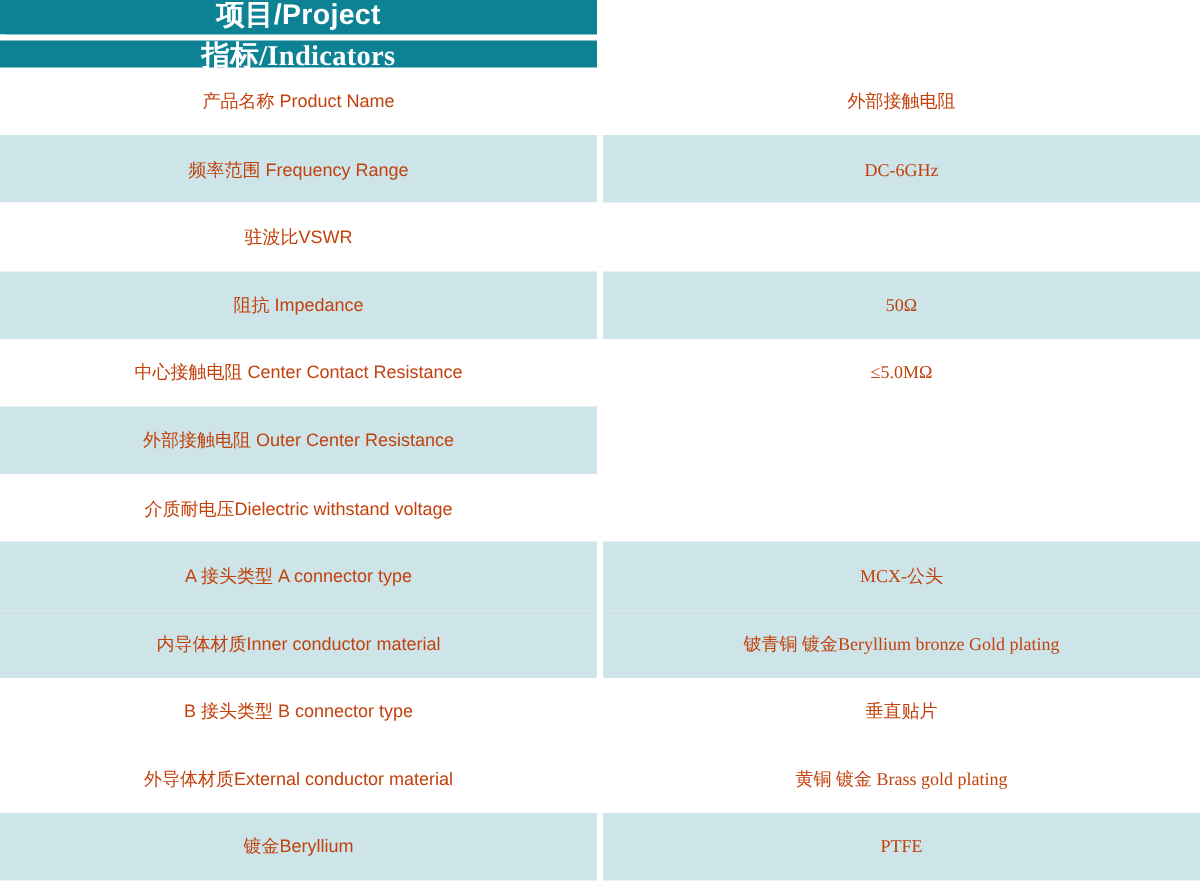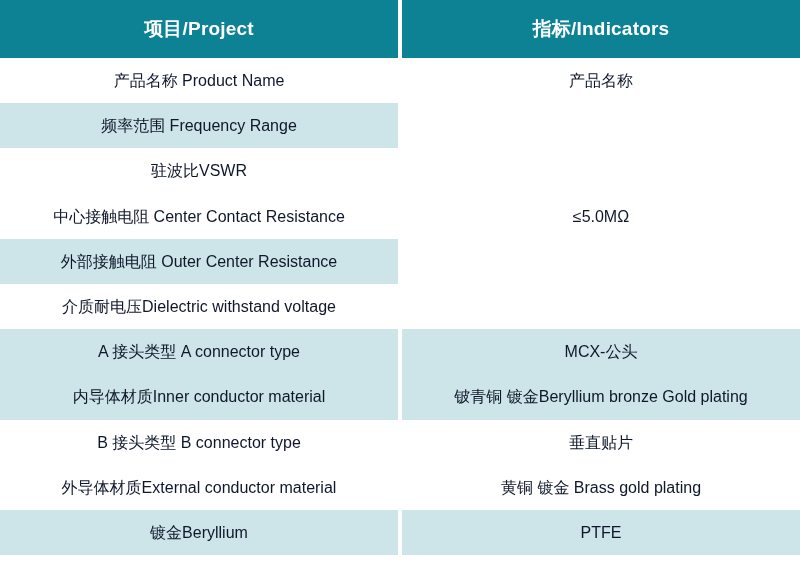--- a/index.html
+++ b/index.html
@@ -34,70 +34,76 @@
     display: flex;
     align-items: center;
     justify-content: center;
     text-align: center;
     box-sizing: border-box;
     padding: 0 8px;
     line-height: 1.2;
   }
 
   .cell.col-left  { width: 398px; }
-  .cell.col-right { width: 398px; }
+  .cell.col-right { width: 398px; font-family: Liberation Serif, serif; }
 
   .divider {
     width: 4px;
     background: #ffffff;
     flex: 0 0 4px;
   }
 
   
-  .row.header { height: 58px; }
+  .row.header { height: 45px; flex-direction: column; }
   .row.header .cell {
     background: #0d8295;
     color: #ffffff;
     font-weight: bold;
     font-size: 19px;
     letter-spacing: 0.2px;
   }
 
   
   .row.body .cell {
-    color: #0f172a;
-    font-size: 16px;
+    color: #c2410c;
+    font-size: 12px;
   }
   .row.body.tint .cell { background: #cde5e9; }
   .row.body.plain .cell { background: #ffffff; }
 </style>
 </head>
 <body>
 
 <div class="spec-table">
 
   <div class="row header">
     <div class="cell col-left">项目/Project</div>
     <div class="divider"></div>
     <div class="cell col-right">指标/Indicators</div>
   </div>
 
   <div id="rows-container">
       <div class="row body plain">
         <div class="cell col-left">产品名称 Product Name</div>
         <div class="divider"></div>
-        <div class="cell col-right">产品名称</div>
+        <div class="cell col-right">外部接触电阻</div>
       </div>
       <div class="row body tint">
         <div class="cell col-left">频率范围 Frequency Range</div>
         <div class="divider"></div>
+        <div class="cell col-right">DC-6GHz</div>
       </div>
       <div class="row body plain">
         <div class="cell col-left">驻波比VSWR</div>
         <div class="divider"></div>
+      </div>
+      <div class="row body tint">
+        <div class="cell col-left">阻抗 Impedance</div>
+        <div class="divider"></div>
+        <div class="cell col-right">50Ω</div>
       </div>
       <div class="row body plain">
         <div class="cell col-left">中心接触电阻 Center Contact Resistance</div>
         <div class="divider"></div>
         <div class="cell col-right">≤5.0MΩ</div>
       </div>
       <div class="row body tint">
         <div class="cell col-left">外部接触电阻 Outer Center Resistance</div>
         <div class="divider"></div>
       </div>

